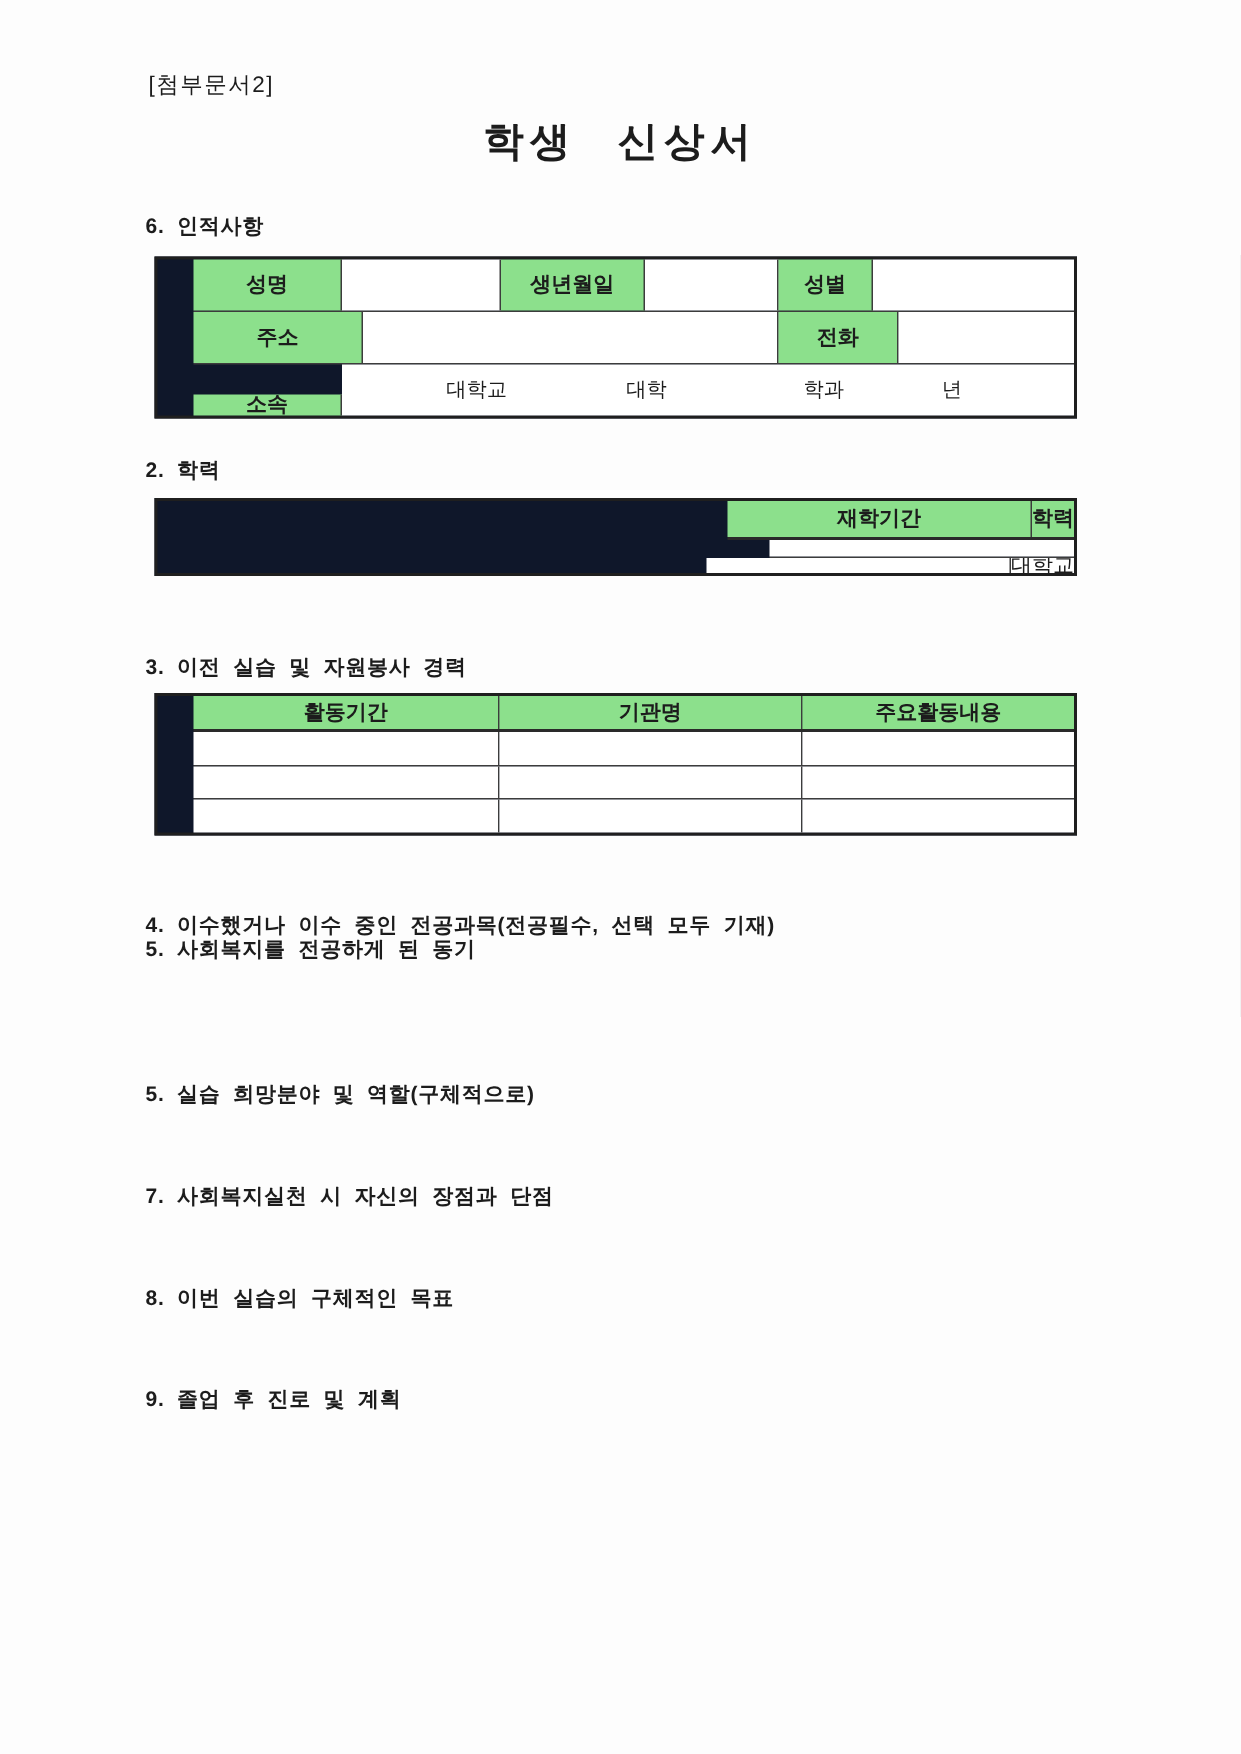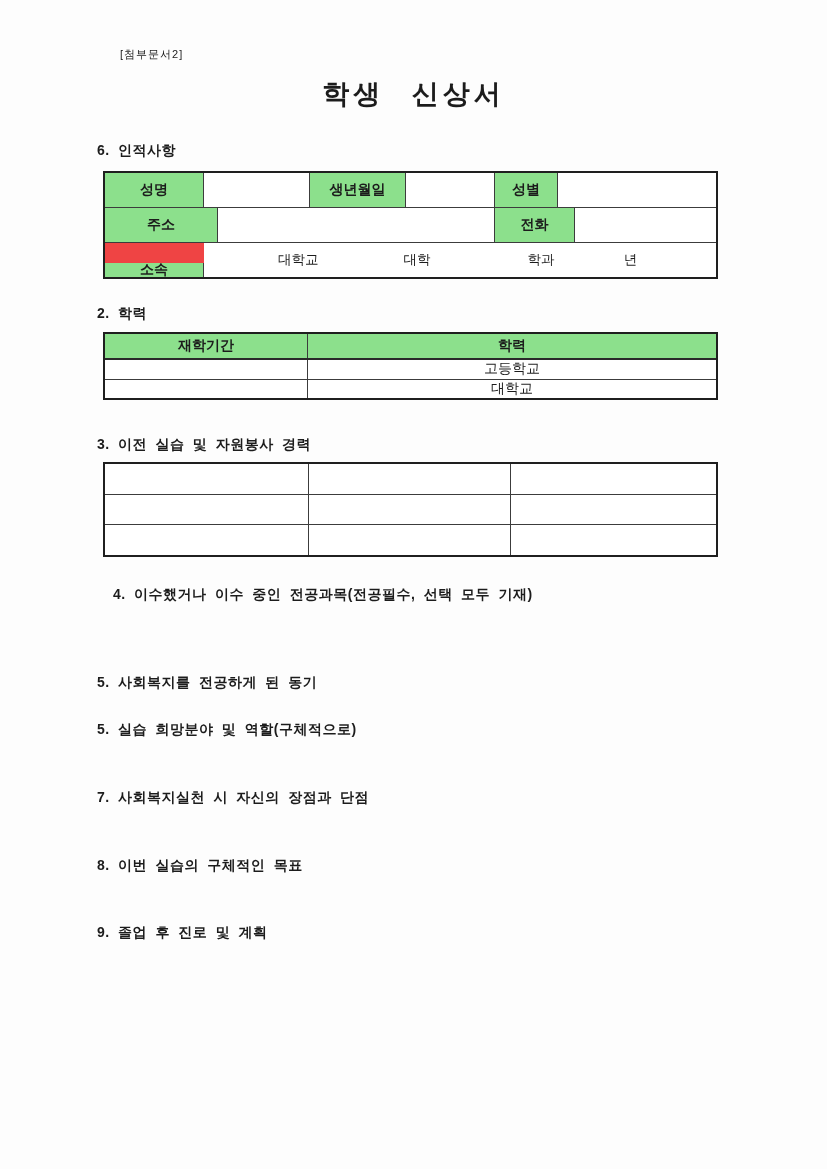--- a/index.html
+++ b/index.html
@@ -6,36 +6,37 @@
   .page {
     position:relative;
     width:827px; height:1169px;
     margin:0 auto;
     background:#fdfdfd;
     font-family:"Liberation Sans","DejaVu Sans",sans-serif;
     color:#1c1c1c;
     overflow:hidden;
   }
   .abs { position:absolute; }
-  .doc-label { font-size:11px; letter-spacing:1px;margin-left:21px; }
+  .doc-label { font-size:15px; letter-spacing:1px; }
   .page-title {
     left:0; width:100%; text-align:center;
     font-size:27px; font-weight:bold;
     letter-spacing:4px; word-spacing:16px;
   }
   .sec-heading {
     font-size:14px; font-weight:600;
     letter-spacing:0.5px; word-spacing:4px; white-space:nowrap;
   }
   .tbl {
     position:absolute;
     border:2px solid #1f1f1f;
-    background:#ef4444;
+    background:#0f172a;
     display:flex; flex-direction:column;
     box-sizing:border-box;
+    padding-left:24px;
   }
   .tbl * { box-sizing:border-box; }
   .trow { display:flex; flex:1; border-bottom:1px solid #3c3c3c; min-height:0; }
   .trow.hdr { border-bottom:2px solid #2a2a2a; }
   .trow:last-child { border-bottom:none; }
   .tcell {
     border-right:1px solid #3c3c3c;
     display:flex; align-items:center; justify-content:center;
     font-size:14px; overflow:hidden; white-space:nowrap;
   }
@@ -81,58 +82,62 @@
         <span class="aff-txt" style="left:18.4%;">대학교</span>
         <span class="aff-txt" style="left:41.6%;">대학</span>
         <span class="aff-txt" style="left:65.8%;">학과</span>
         <span class="aff-txt" style="left:83.3%;">년</span>
       </div>
     </div>
   </div>
 
   <div class="abs sec-heading" style="left:97px; top:305px;">2. 학력</div>
 
-  <div class="tbl" style="left:103px; top:332px; width:615px; height:68px;">
+  <div class="tbl" style="left:103px; top:332px; width:615px; height:52px;align-items:flex-end;">
     <div class="trow hdr" style="flex:0 0 26px;">
       <div class="tcell green" style="width:203px;">재학기간</div>
       <div class="tcell green" style="flex:1;">학력</div>
     </div>
     <div class="trow">
       <div class="tcell plain" style="width:203px;"></div>
-      <div class="tcell plain cell-normal" style="flex:1;">고등학교</div>
     </div>
     <div class="trow">
       <div class="tcell plain" style="width:203px;"></div>
       <div class="tcell plain cell-normal" style="flex:1;">대학교</div>
     </div>
   </div>
 
   <div class="abs sec-heading" style="left:97px; top:436px;">3. 이전 실습 및 자원봉사 경력</div>
 
   <div class="tbl" style="left:103px; top:462px; width:615px; height:95px;">
+    <div class="trow hdr" style="flex:0 0 24px;">
+      <div class="tcell green" style="width:204px;">활동기간</div>
+      <div class="tcell green" style="width:202px;">기관명</div>
+      <div class="tcell green" style="flex:1;">주요활동내용</div>
+    </div>
     <div class="trow">
       <div class="tcell plain" style="width:204px;"></div>
       <div class="tcell plain" style="width:202px;"></div>
       <div class="tcell plain" style="flex:1;"></div>
     </div>
     <div class="trow">
       <div class="tcell plain" style="width:204px;"></div>
       <div class="tcell plain" style="width:202px;"></div>
       <div class="tcell plain" style="flex:1;"></div>
     </div>
     <div class="trow">
       <div class="tcell plain" style="width:204px;"></div>
       <div class="tcell plain" style="width:202px;"></div>
       <div class="tcell plain" style="flex:1;"></div>
     </div>
   </div>
 
-  <div class="abs sec-heading" style="left:97px; top:586px;margin-left:16px;">4. 이수했거나 이수 중인 전공과목(전공필수, 선택 모두 기재)</div>
+  <div class="abs sec-heading" style="left:97px; top:608px;">4. 이수했거나 이수 중인 전공과목(전공필수, 선택 모두 기재)</div>
 
-  <div class="abs sec-heading" style="left:97px; top:674px;">5. 사회복지를 전공하게 된 동기</div>
+  <div class="abs sec-heading" style="left:97px; top:624px;">5. 사회복지를 전공하게 된 동기</div>
 
   <div class="abs sec-heading" style="left:97px; top:721px;">5. 실습 희망분야 및 역할(구체적으로)</div>
 
   <div class="abs sec-heading" style="left:97px; top:789px;">7. 사회복지실천 시 자신의 장점과 단점</div>
 
   <div class="abs sec-heading" style="left:97px; top:857px;">8. 이번 실습의 구체적인 목표</div>
 
   <div class="abs sec-heading" style="left:97px; top:924px;">9. 졸업 후 진로 및 계획</div>
 
 </div>

